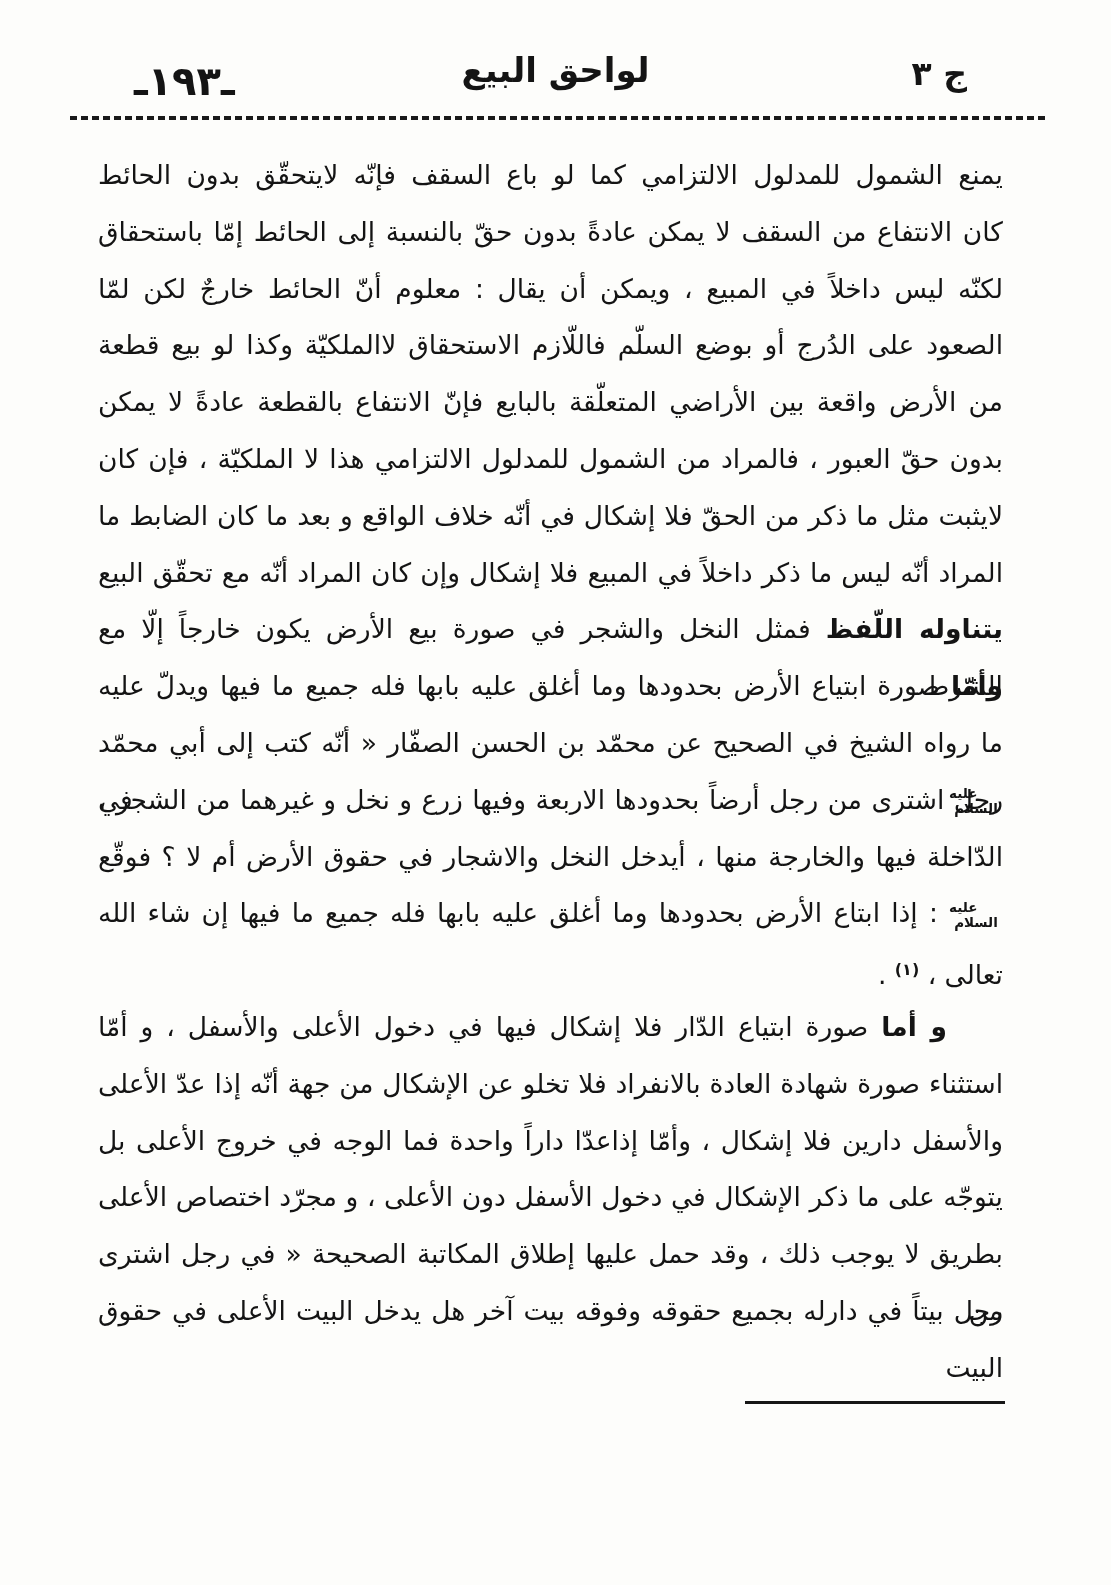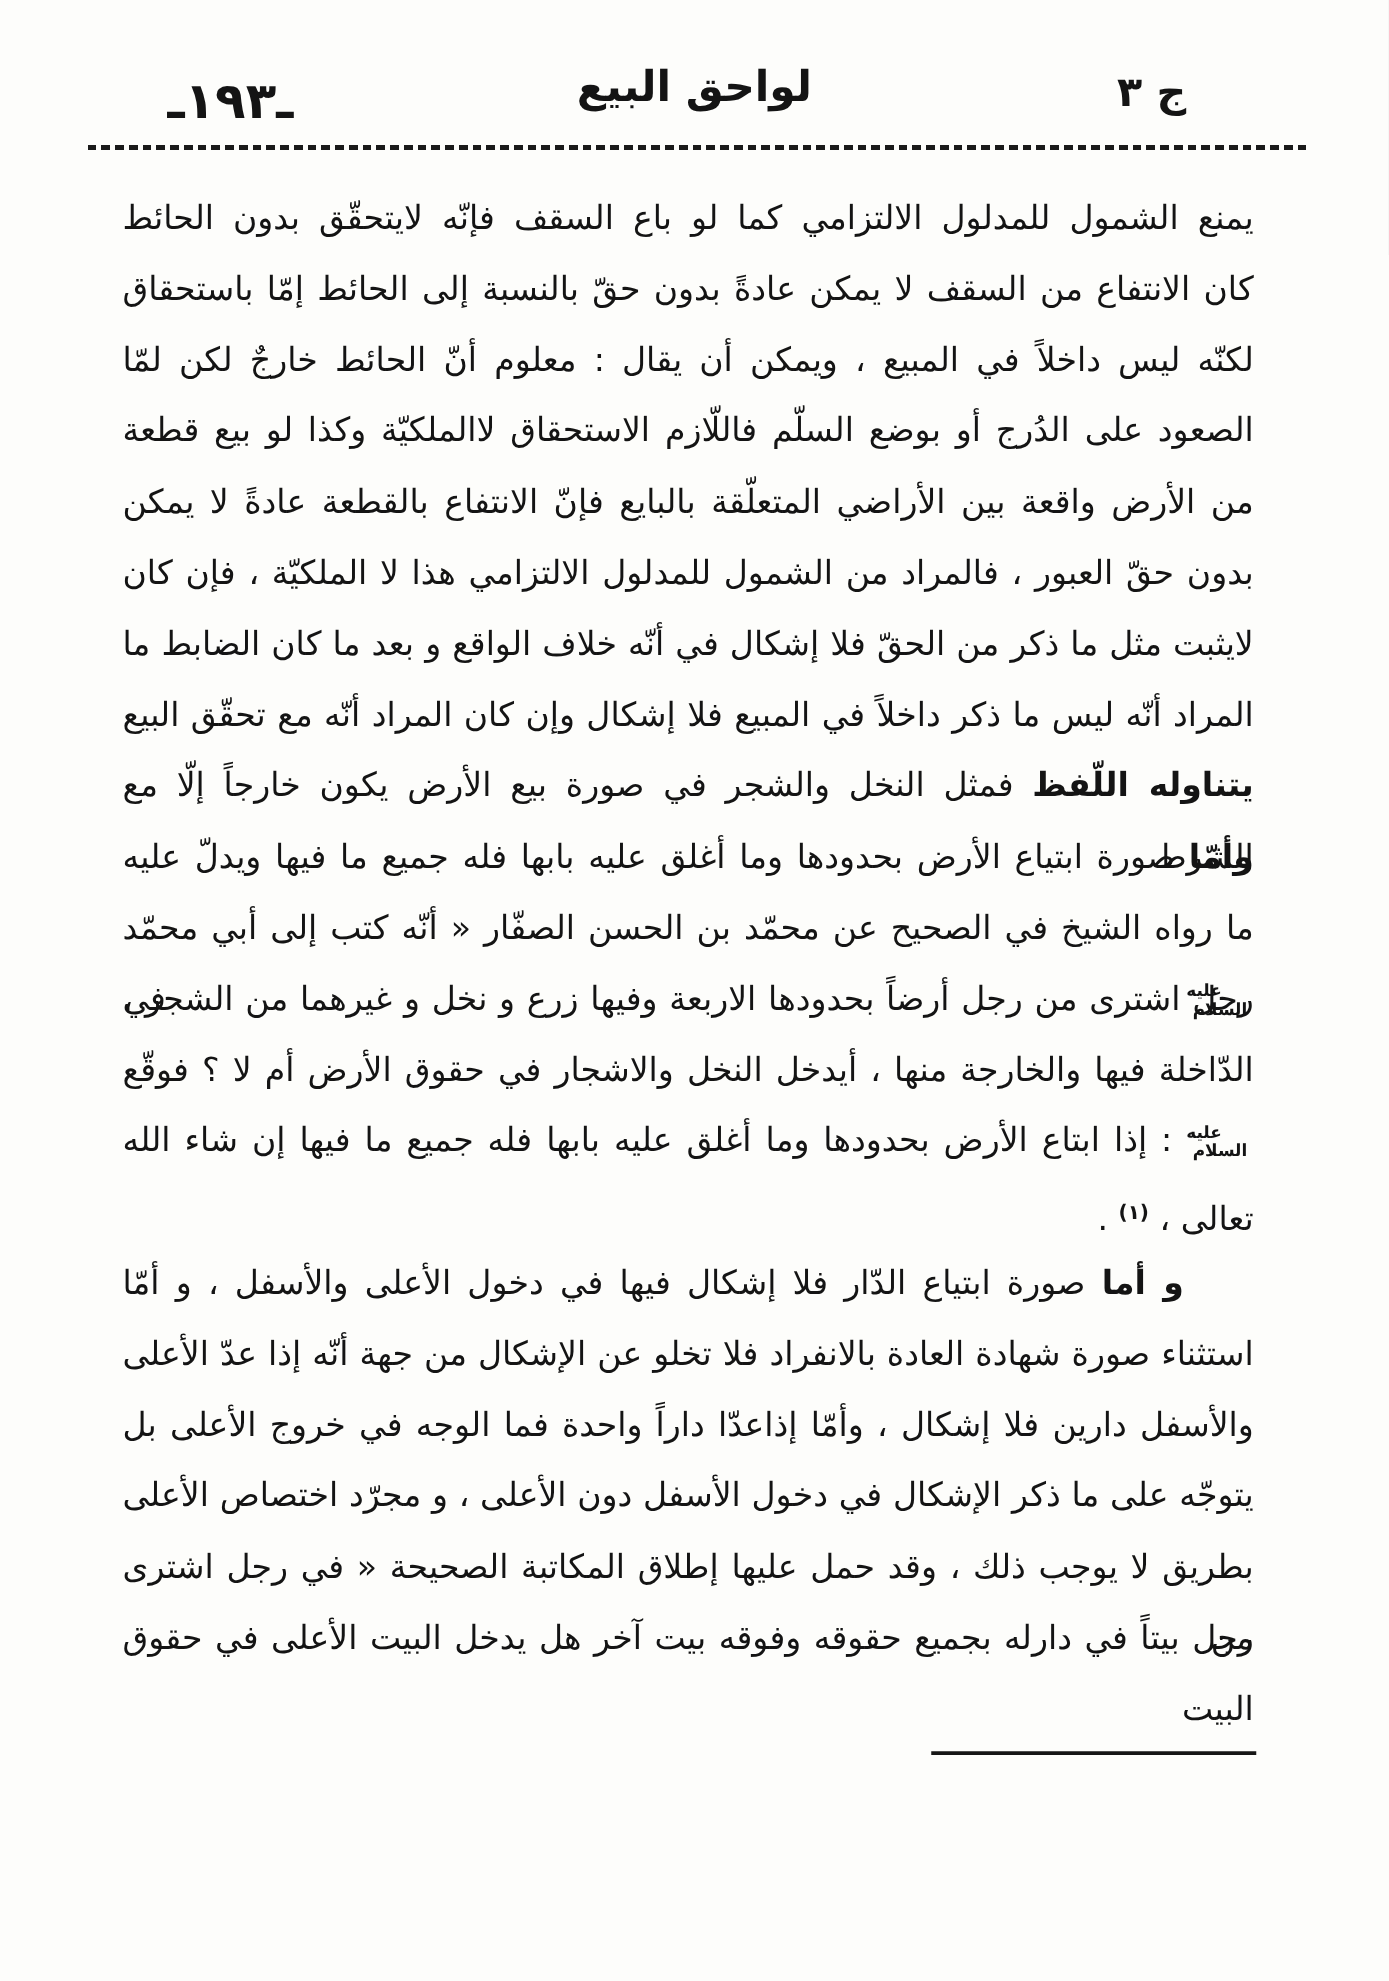--- a/index.html
+++ b/index.html
@@ -9,21 +9,21 @@
     position:relative;
     width:1111px;height:1585px;
     margin:0 auto;
     background:#fdfdfb;
     color:#141414;
     font-family:"DejaVu Sans",sans-serif;
     direction:rtl;
     overflow:hidden;
   }
   
-  .hdr-volume{position:absolute;top:54px;right:162px;font-size:33px;font-weight:bold;letter-spacing:2px;}
+  .hdr-volume{position:absolute;top:54px;right:144px;font-size:33px;font-weight:bold;letter-spacing:2px;}
   .hdr-title{position:absolute;top:50px;left:50%;transform:translateX(-50%);font-size:34px;font-weight:bold;}
   .hdr-pagenum{position:absolute;top:58px;left:134px;font-size:40px;font-weight:bold;}
   .hdr-rule{
     position:absolute;top:116px;left:70px;right:66px;height:4px;
     background:repeating-linear-gradient(to left,#1a1a1a 0 7px,transparent 7px 11px);
   }
   
   .body-text{position:absolute;top:147px;right:108px;left:98px;}
   .line{
     height:56.8px;line-height:56.8px;

